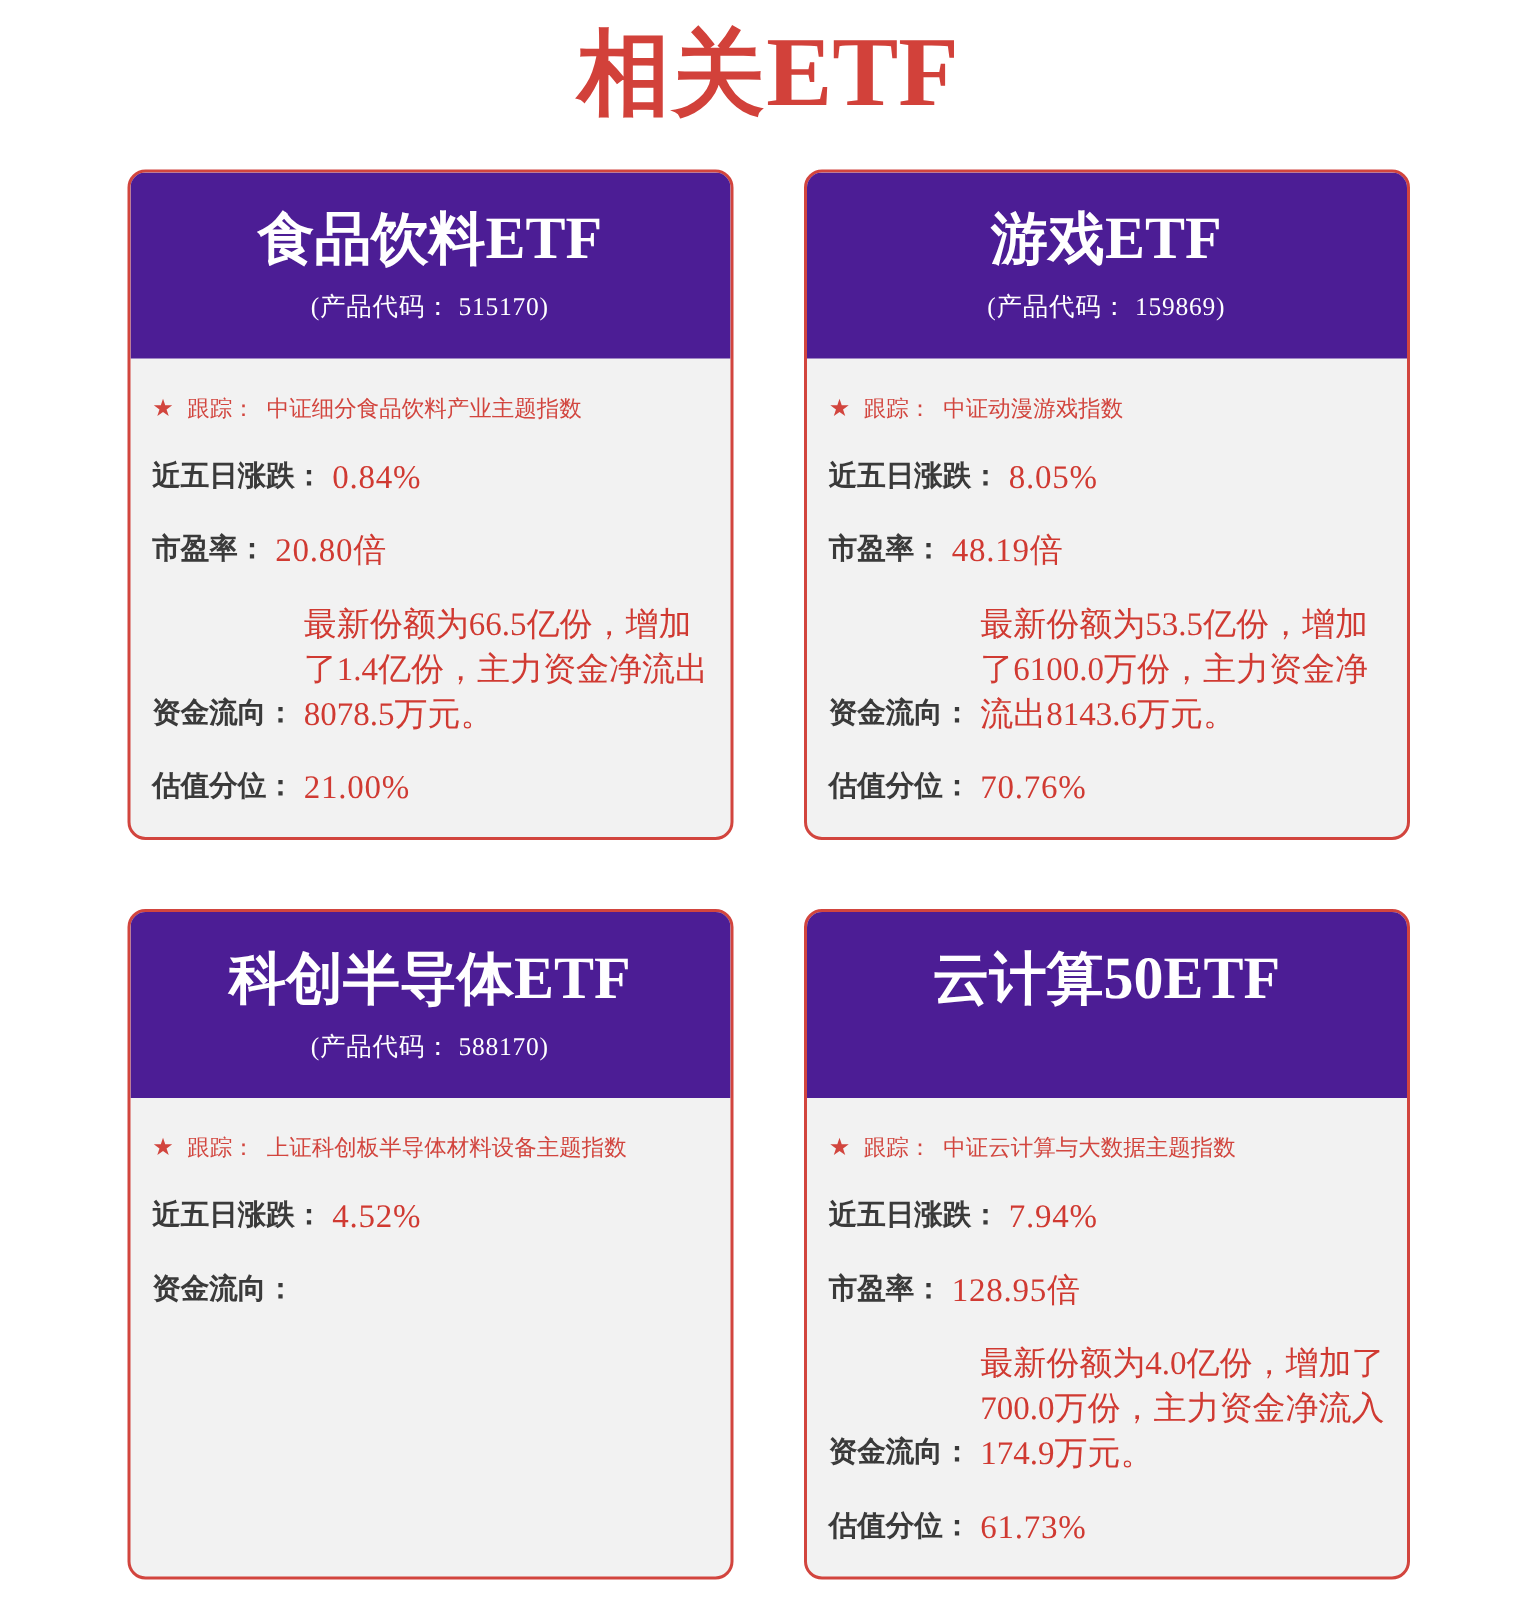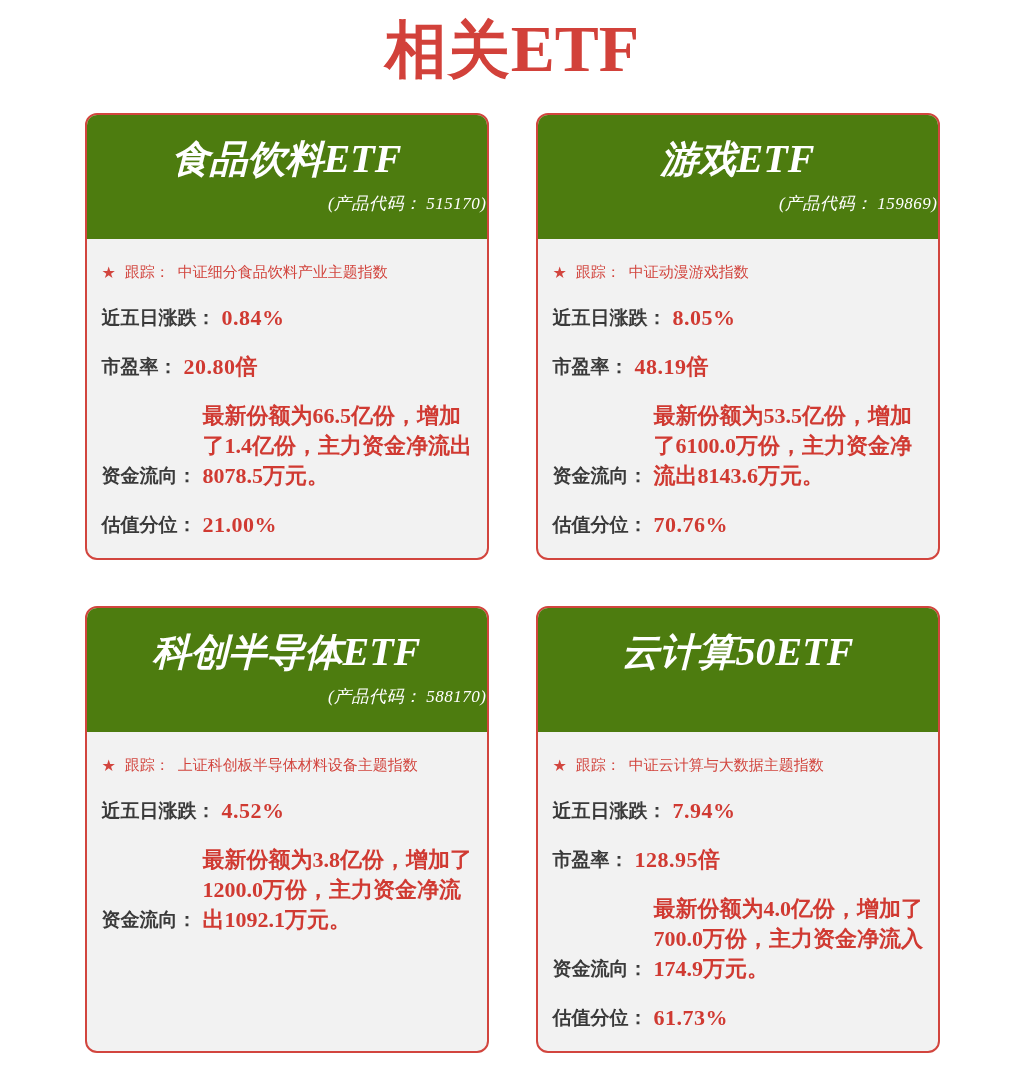--- a/index.html
+++ b/index.html
@@ -36,39 +36,37 @@
     row-gap: 46px;
   }
   .card {
     height: 447px;
     border: 2px solid #d2453e;
     border-radius: 12px;
     background: #f2f2f2;
     overflow: hidden;
   }
   .card-header {
-    background: #4d7c0f;
+    background: #4c1d95;
     color: #ffffff;
     text-align: center;
     height: 124px;
     padding-top: 22px;
-    font-style: italic;
   }
   .card-title { line-height: 1.1; white-space: nowrap; }
   .card-title .zh { font-size: 38px; font-weight: bold; }
   .card-title .en {
     font-size: 40px; font-weight: bold;
     font-family: "Liberation Serif", "DejaVu Serif", serif;
   }
   .card-code {
     margin-top: 11px;
     font-size: 17px;
     font-family: "Liberation Serif", "DejaVu Serif", serif;
     letter-spacing: 0.5px;
-    text-align: right;
   }
 
   
   .card-body { padding: 24px 12px 0 15px; }
 
   .track-row {
     display: flex;
     align-items: center;
     color: #d2453e;
     font-size: 15px;
@@ -83,21 +81,21 @@
     flex: none;
     font-size: 19px;
     font-weight: bold;
     color: #3a3a3a;
     line-height: 30px;
     margin-right: 6px;
     white-space: nowrap;
   }
   .field-value {
     font-size: 22px;
-    font-weight: bold;
+    font-weight: normal;
     color: #d03a32;
     line-height: 30px;
     font-family: "Liberation Serif", "DejaVu Serif", serif;
     letter-spacing: 0.5px;
   }
   .flow .field-value { letter-spacing: 0; }
 </style>
 </head>
 <body>
 
@@ -177,21 +175,20 @@
           <span class="star-icon">★</span>
           <span class="track-label">跟踪：</span>
           <span class="track-value">上证科创板半导体材料设备主题指数</span>
         </div>
         <div class="field-row">
           <span class="field-label">近五日涨跌：</span>
           <span class="field-value">4.52%</span>
         </div>
         <div class="field-row flow">
           <span class="field-label">资金流向：</span>
-          <span class="field-value">最新份额为3.8亿份，增加了1200.0万份，主力资金净流出1092.1万元。</span>
         </div>
       </div>
     </section>
 
     <section class="card">
       <header class="card-header">
         <h2 class="card-title"><span class="zh">云计算</span><span class="en">50ETF</span></h2>
       </header>
       <div class="card-body">
         <div class="track-row">

